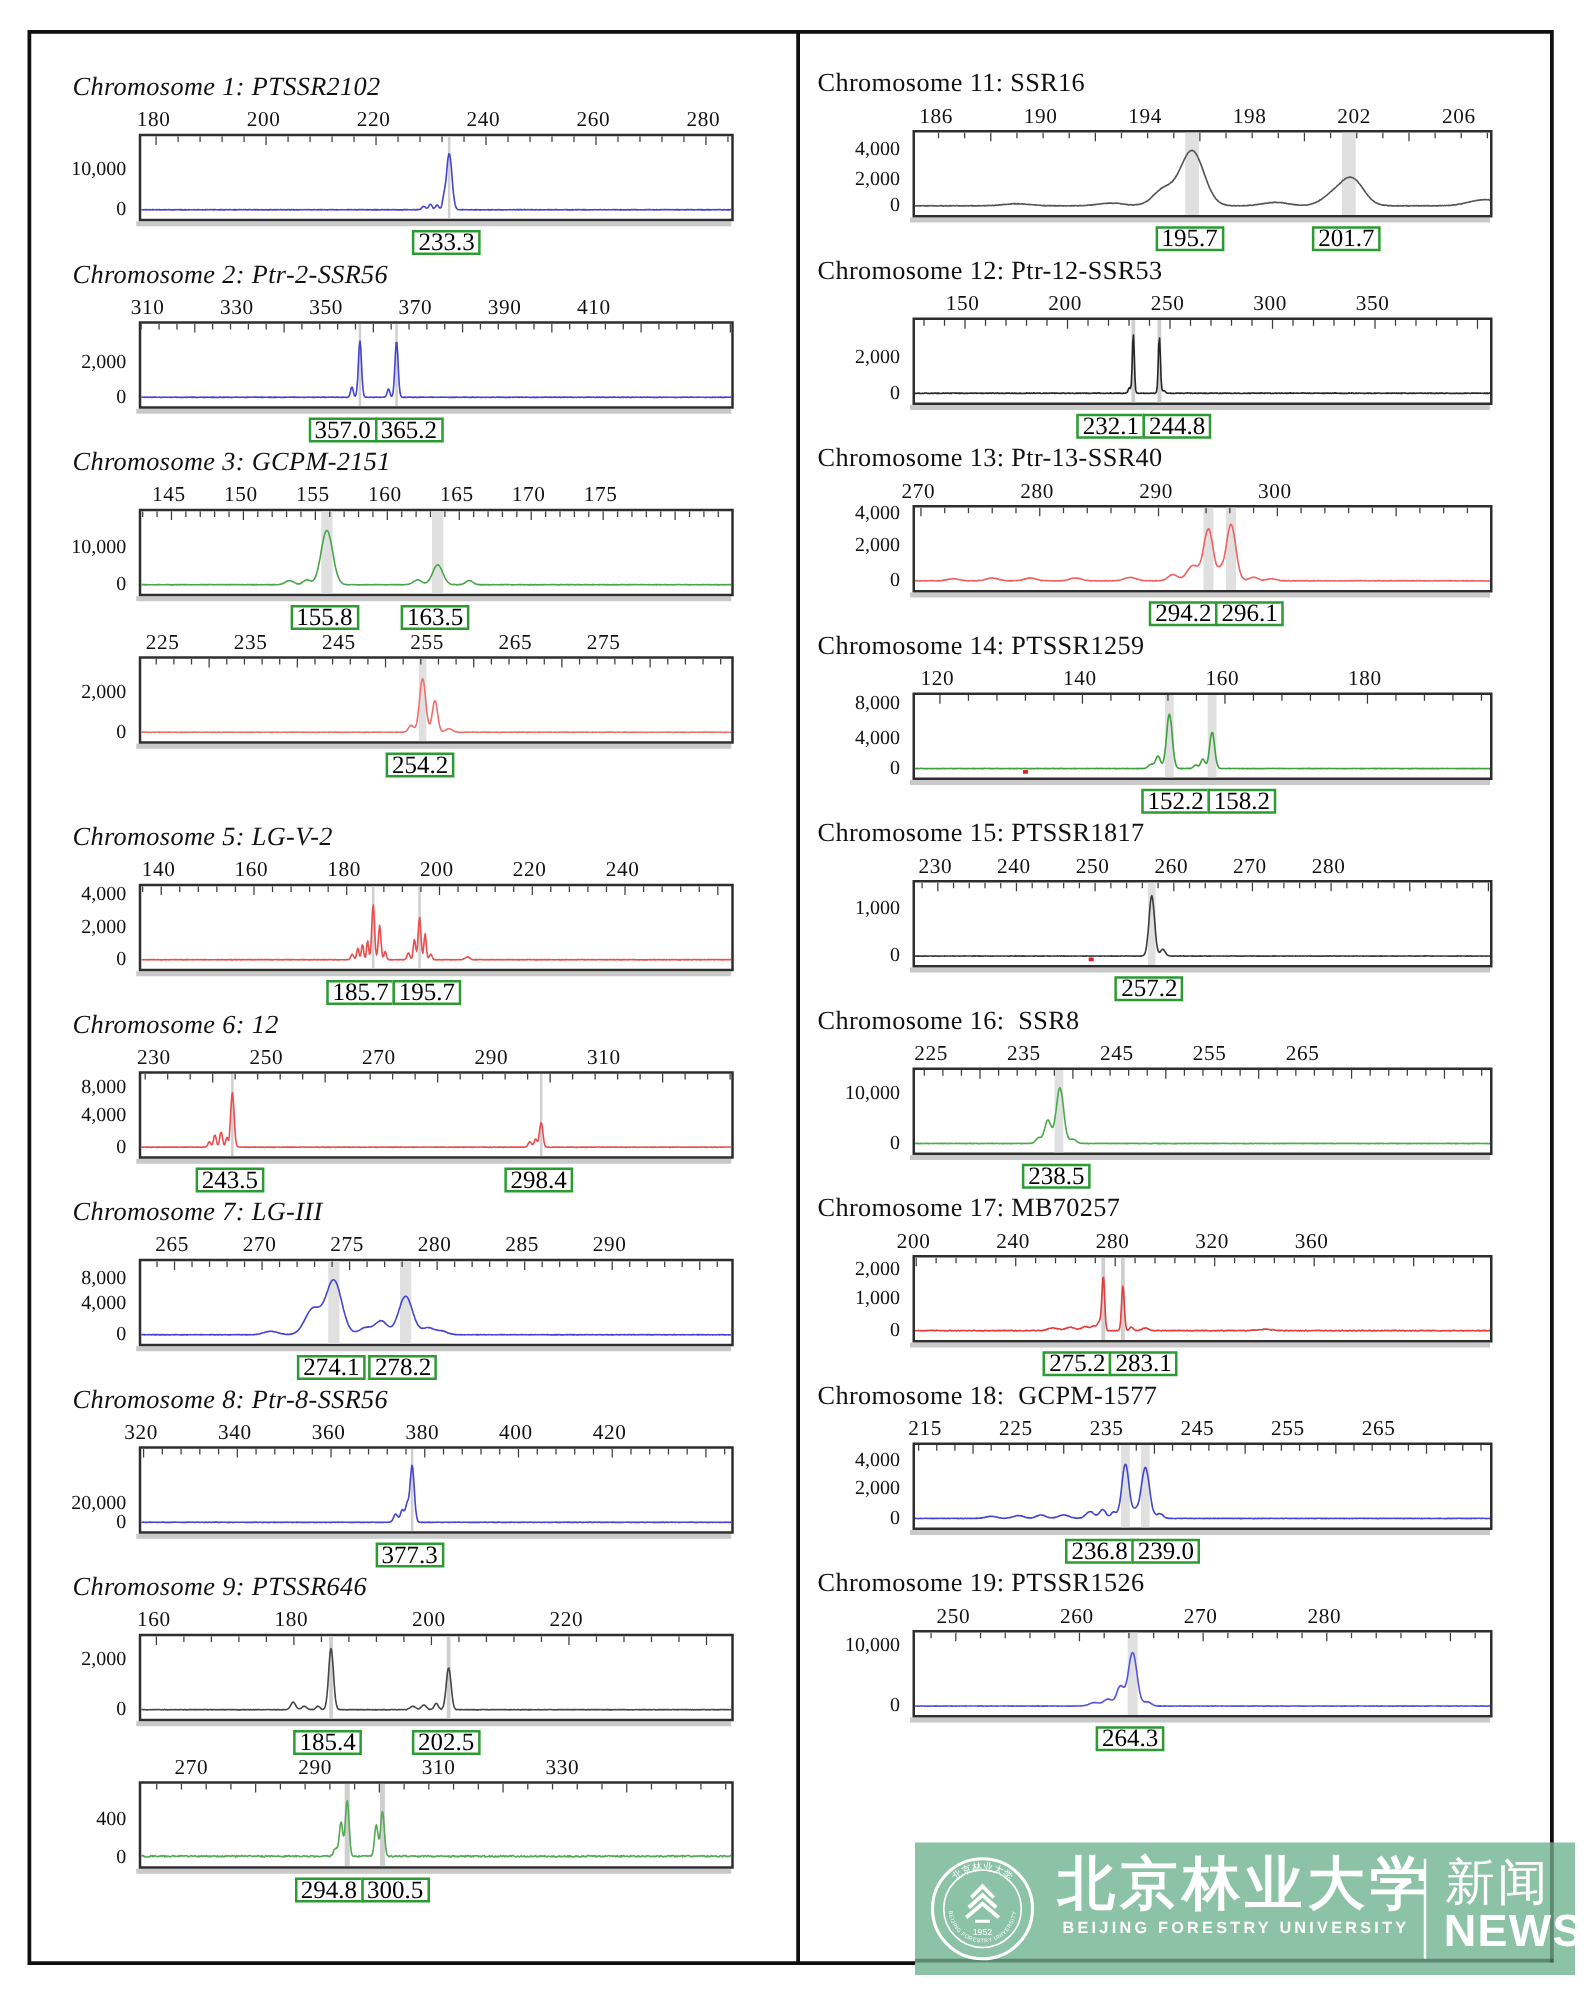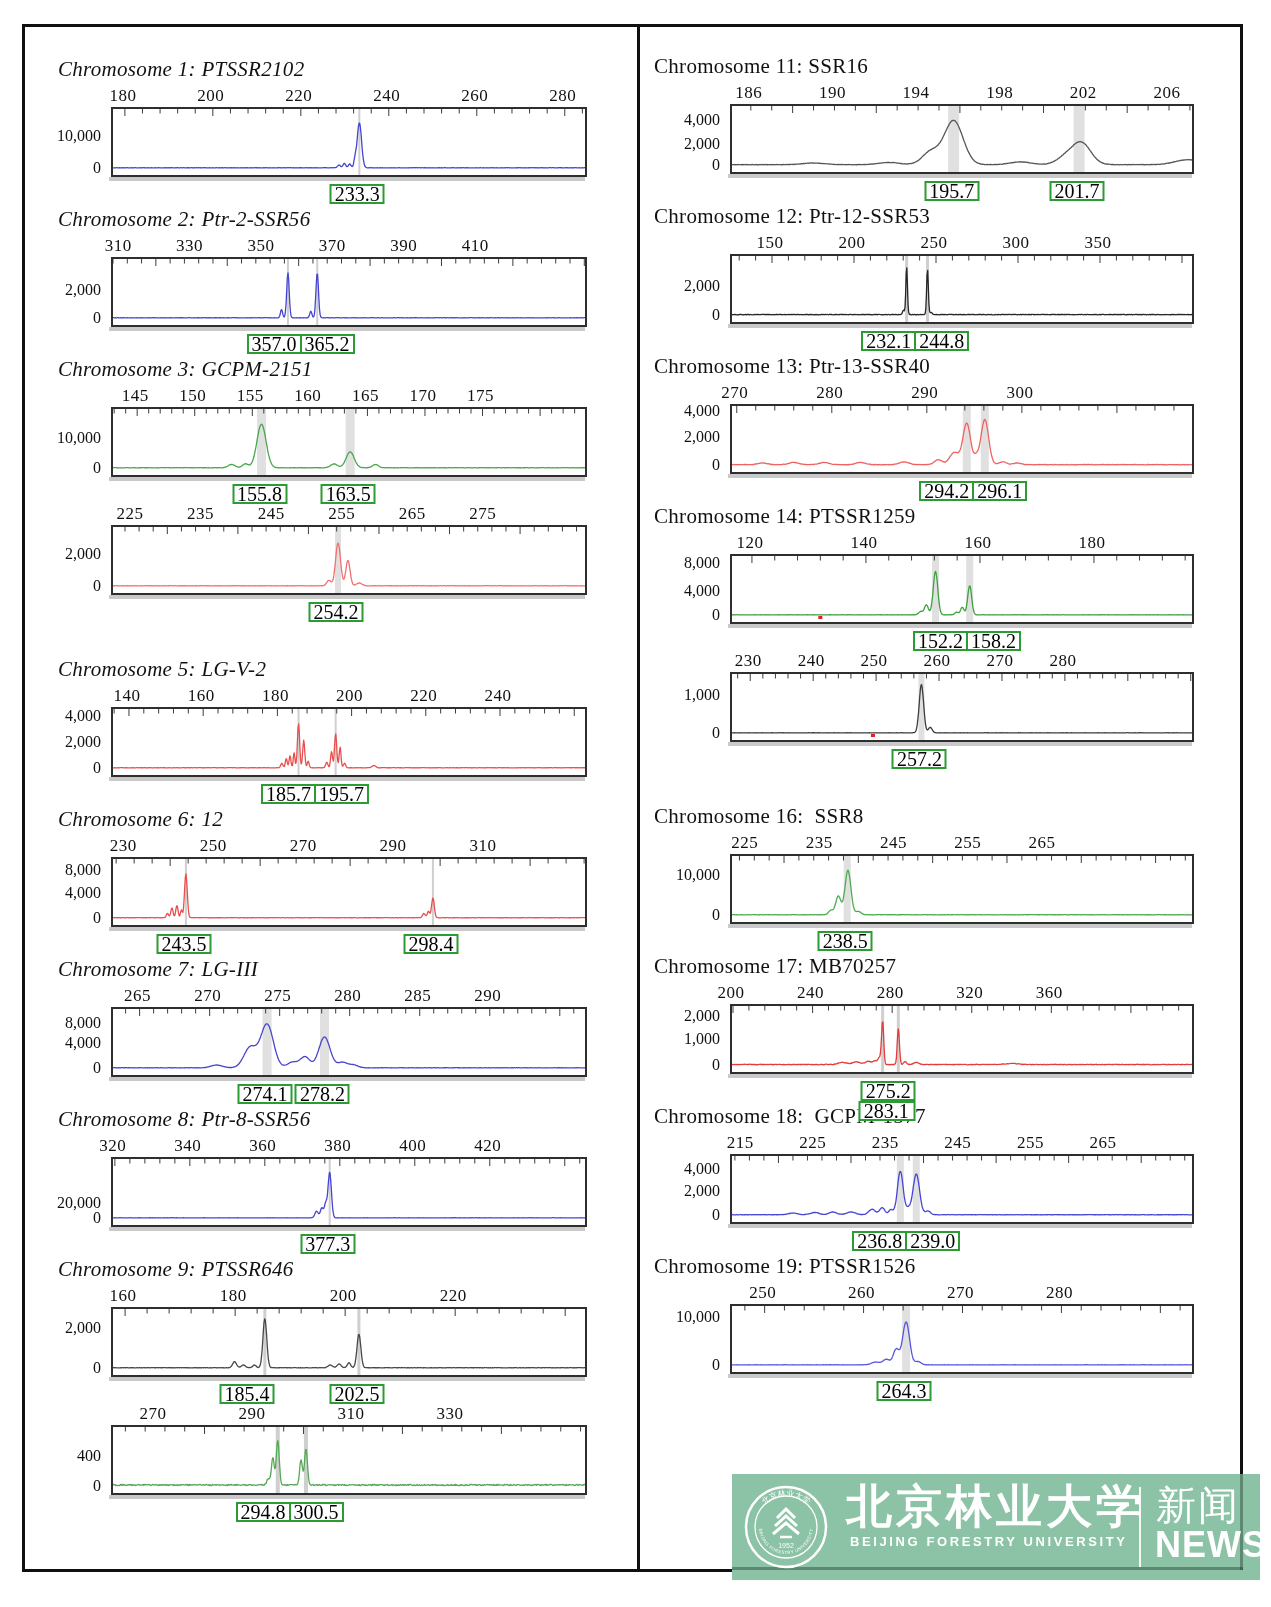--- a/index.html
+++ b/index.html
@@ -600,21 +600,21 @@
               <line x1="364.17715617715623" x2="364.17715617715623" y1="0" y2="4.5" stroke="#3c3c3c" stroke-width="1"></line>
               <line x1="386.1818181818182" x2="386.1818181818182" y1="0" y2="4.5" stroke="#3c3c3c" stroke-width="1"></line>
               <line x1="408.1864801864802" x2="408.1864801864802" y1="0" y2="4.5" stroke="#3c3c3c" stroke-width="1"></line>
               <line x1="430.1911421911422" x2="430.1911421911422" y1="0" y2="4.5" stroke="#3c3c3c" stroke-width="1"></line>
               <line x1="452.1958041958042" x2="452.1958041958042" y1="0" y2="7" stroke="#3c3c3c" stroke-width="1"></line>
               <polyline points="0.0,58.8 0.6,58.6 1.3,58.6 1.9,58.9 2.5,58.6 3.1,58.7 3.8,58.8 4.4,58.9 5.0,58.9 5.7,58.8 6.3,58.8 6.9,58.8 7.6,58.6 8.2,58.8 8.8,58.8 9.4,58.6 10.1,58.7 10.7,58.8 11.3,58.6 12.0,58.6 12.6,58.8 13.2,58.6 13.8,58.6 14.5,58.7 15.1,58.8 15.7,58.8 16.4,58.8 17.0,58.7 17.6,58.9 18.3,58.6 18.9,58.6 19.5,58.9 20.1,58.6 20.8,58.9 21.4,58.9 22.0,58.8 22.7,58.8 23.3,58.8 23.9,58.7 24.5,58.7 25.2,58.8 25.8,58.8 26.4,58.7 27.1,58.6 27.7,58.8 28.3,58.6 28.9,58.8 29.6,58.8 30.2,58.7 30.8,58.6 31.5,58.8 32.1,58.6 32.7,58.6 33.4,58.9 34.0,58.8 34.6,58.6 35.2,58.7 35.9,58.7 36.5,58.9 37.1,58.8 37.8,58.7 38.4,58.7 39.0,58.7 39.6,58.6 40.3,58.7 40.9,58.6 41.5,58.8 42.2,58.6 42.8,58.9 43.4,58.7 44.1,58.7 44.7,58.7 45.3,58.8 45.9,58.7 46.6,58.6 47.2,58.7 47.8,58.8 48.5,58.6 49.1,58.8 49.7,58.6 50.3,58.7 51.0,58.6 51.6,58.6 52.2,58.7 52.9,58.7 53.5,58.9 54.1,58.8 54.8,58.6 55.4,58.6 56.0,58.9 56.6,58.7 57.3,58.6 57.9,58.8 58.5,58.7 59.2,58.8 59.8,58.7 60.4,58.8 61.0,58.6 61.7,58.9 62.3,58.8 62.9,58.7 63.6,58.6 64.2,58.8 64.8,58.7 65.5,58.7 66.1,58.7 66.7,58.9 67.3,58.7 68.0,58.7 68.6,58.8 69.2,58.7 69.9,58.6 70.5,58.6 71.1,58.9 71.7,58.6 72.4,58.7 73.0,58.6 73.6,58.9 74.3,58.6 74.9,58.8 75.5,58.8 76.1,58.6 76.8,58.9 77.4,58.9 78.0,58.9 78.7,58.9 79.3,58.9 79.9,58.8 80.6,58.6 81.2,58.8 81.8,58.7 82.4,58.7 83.1,58.9 83.7,58.6 84.3,58.8 85.0,58.7 85.6,58.8 86.2,58.7 86.8,58.9 87.5,58.6 88.1,58.9 88.7,58.8 89.4,58.7 90.0,58.7 90.6,58.9 91.3,58.6 91.9,58.7 92.5,58.8 93.1,58.6 93.8,58.7 94.4,58.6 95.0,58.8 95.7,58.8 96.3,58.8 96.9,58.8 97.5,58.6 98.2,58.8 98.8,58.8 99.4,58.8 100.1,58.6 100.7,58.6 101.3,58.6 102.0,58.6 102.6,58.7 103.2,58.8 103.8,58.7 104.5,58.8 105.1,58.8 105.7,58.7 106.4,58.7 107.0,58.8 107.6,58.9 108.2,58.7 108.9,58.6 109.5,58.8 110.1,58.6 110.8,58.8 111.4,58.8 112.0,58.9 112.7,58.8 113.3,58.6 113.9,58.7 114.5,58.8 115.2,58.8 115.8,58.6 116.4,58.6 117.1,58.3 117.7,57.8 118.3,57.3 118.9,56.3 119.6,55.1 120.2,54.2 120.8,52.9 121.5,52.6 122.1,52.9 122.7,53.8 123.3,54.7 124.0,56.0 124.6,57.0 125.2,57.5 125.9,57.9 126.5,58.0 127.1,58.0 127.8,57.7 128.4,57.0 129.0,56.7 129.6,56.1 130.3,56.0 130.9,56.1 131.5,56.4 132.2,56.9 132.8,57.5 133.4,57.9 134.0,58.3 134.7,58.4 135.3,58.7 135.9,58.6 136.6,58.5 137.2,58.7 137.8,58.4 138.5,58.2 139.1,57.7 139.7,57.2 140.3,56.5 141.0,55.9 141.6,56.1 142.2,56.4 142.9,56.7 143.5,57.6 144.1,58.0 144.7,58.4 145.4,58.5 146.0,58.2 146.6,57.5 147.3,55.8 147.9,52.8 148.5,47.7 149.2,40.2 149.8,31.0 150.4,21.4 151.0,13.6 151.7,9.8 152.3,11.2 152.9,17.2 153.6,26.0 154.2,35.6 154.8,44.0 155.4,50.3 156.1,54.3 156.7,56.7 157.3,58.0 158.0,58.5 158.6,58.5 159.2,58.7 159.9,58.7 160.5,58.7 161.1,58.8 161.7,58.7 162.4,58.6 163.0,58.8 163.6,58.8 164.3,58.9 164.9,58.8 165.5,58.6 166.1,58.9 166.8,58.6 167.4,58.7 168.0,58.7 168.7,58.8 169.3,58.7 169.9,58.7 170.5,58.8 171.2,58.7 171.8,58.7 172.4,58.6 173.1,58.7 173.7,58.9 174.3,58.7 175.0,58.8 175.6,58.7 176.2,58.7 176.8,58.8 177.5,58.7 178.1,58.9 178.7,58.8 179.4,58.8 180.0,58.7 180.6,58.7 181.2,58.7 181.9,58.7 182.5,58.6 183.1,58.7 183.8,58.8 184.4,58.8 185.0,58.9 185.7,58.7 186.3,58.8 186.9,58.9 187.5,58.7 188.2,58.9 188.8,58.8 189.4,58.7 190.1,58.8 190.7,58.8 191.3,58.8 191.9,58.9 192.6,58.7 193.2,58.7 193.8,58.7 194.5,58.6 195.1,58.8 195.7,58.9 196.4,58.9 197.0,58.8 197.6,58.8 198.2,58.9 198.9,58.9 199.5,58.6 200.1,58.6 200.8,58.6 201.4,58.8 202.0,58.7 202.6,58.6 203.3,58.6 203.9,58.9 204.5,58.8 205.2,58.8 205.8,58.7 206.4,58.7 207.1,58.8 207.7,58.6 208.3,58.6 208.9,58.7 209.6,58.8 210.2,58.6 210.8,58.6 211.5,58.8 212.1,58.7 212.7,58.6 213.3,58.1 214.0,57.7 214.6,57.4 215.2,57.1 215.9,56.5 216.5,56.1 217.1,56.0 217.7,56.1 218.4,56.3 219.0,56.8 219.6,57.1 220.3,57.5 220.9,57.9 221.5,58.1 222.2,58.2 222.8,57.6 223.4,57.2 224.0,56.6 224.7,55.9 225.3,55.3 225.9,55.0 226.6,55.1 227.2,55.6 227.8,56.0 228.4,56.9 229.1,57.5 229.7,58.0 230.3,58.4 231.0,58.5 231.6,58.4 232.2,58.3 232.9,57.9 233.5,57.3 234.1,56.1 234.7,55.1 235.4,54.0 236.0,53.7 236.6,54.0 237.3,55.1 237.9,56.3 238.5,57.3 239.1,57.8 239.8,58.3 240.4,58.1 241.0,57.2 241.7,55.8 242.3,53.0 242.9,48.7 243.6,42.9 244.2,36.3 244.8,30.1 245.4,26.0 246.1,25.4 246.7,27.9 247.3,33.1 248.0,39.7 248.6,46.2 249.2,51.0 249.8,54.5 250.5,56.9 251.1,57.8 251.7,58.5 252.4,58.7 253.0,58.6 253.6,58.6 254.3,58.7 254.9,58.9 255.5,58.6 256.1,58.8 256.8,58.6 257.4,58.8 258.0,58.8 258.7,58.7 259.3,58.6 259.9,58.8 260.5,58.6 261.2,58.7 261.8,58.9 262.4,58.6 263.1,58.8 263.7,58.6 264.3,58.8 264.9,58.6 265.6,58.9 266.2,58.7 266.8,58.7 267.5,58.8 268.1,58.9 268.7,58.8 269.4,58.9 270.0,58.9 270.6,58.8 271.2,58.6 271.9,58.8 272.5,58.7 273.1,58.6 273.8,58.6 274.4,58.6 275.0,58.6 275.6,58.9 276.3,58.6 276.9,58.7 277.5,58.8 278.2,58.8 278.8,58.9 279.4,58.8 280.1,58.6 280.7,58.7 281.3,58.7 281.9,58.7 282.6,58.7 283.2,58.7 283.8,58.8 284.5,58.6 285.1,58.8 285.7,58.6 286.3,58.6 287.0,58.7 287.6,58.8 288.2,58.7 288.9,58.6 289.5,58.7 290.1,58.8 290.8,58.7 291.4,58.7 292.0,58.7 292.6,58.8 293.3,58.8 293.9,58.9 294.5,58.6 295.2,58.9 295.8,58.7 296.4,58.8 297.0,58.8 297.7,58.6 298.3,58.7 298.9,58.8 299.6,58.8 300.2,58.8 300.8,58.7 301.5,58.6 302.1,58.7 302.7,58.8 303.3,58.9 304.0,58.9 304.6,58.6 305.2,58.7 305.9,58.7 306.5,58.8 307.1,58.7 307.7,58.7 308.4,58.7 309.0,58.8 309.6,58.9 310.3,58.7 310.9,58.9 311.5,58.7 312.1,58.6 312.8,58.8 313.4,58.8 314.0,58.8 314.7,58.8 315.3,58.8 315.9,58.8 316.6,58.8 317.2,58.6 317.8,58.8 318.4,58.6 319.1,58.9 319.7,58.8 320.3,58.8 321.0,58.7 321.6,58.8 322.2,58.8 322.8,58.6 323.5,58.8 324.1,58.7 324.7,58.8 325.4,58.8 326.0,58.6 326.6,58.6 327.3,58.6 327.9,58.6 328.5,58.8 329.1,58.8 329.8,58.7 330.4,58.8 331.0,58.9 331.7,58.8 332.3,58.8 332.9,58.6 333.5,58.8 334.2,58.6 334.8,58.7 335.4,58.7 336.1,58.8 336.7,58.6 337.3,58.7 338.0,58.6 338.6,58.8 339.2,58.8 339.8,58.7 340.5,58.6 341.1,58.7 341.7,58.6 342.4,58.8 343.0,58.8 343.6,58.7 344.2,58.6 344.9,58.9 345.5,58.7 346.1,58.6 346.8,58.7 347.4,58.6 348.0,58.8 348.7,58.6 349.3,58.6 349.9,58.8 350.5,58.8 351.2,58.6 351.8,58.8 352.4,58.6 353.1,58.7 353.7,58.7 354.3,58.6 354.9,58.8 355.6,58.8 356.2,58.9 356.8,58.7 357.5,58.7 358.1,58.7 358.7,58.9 359.3,58.6 360.0,58.8 360.6,58.6 361.2,58.8 361.9,58.6 362.5,58.7 363.1,58.7 363.8,58.9 364.4,58.6 365.0,58.7 365.6,58.6 366.3,58.9 366.9,58.6 367.5,58.6 368.2,58.9 368.8,58.8 369.4,58.6 370.0,58.9 370.7,58.8 371.3,58.6 371.9,58.7 372.6,58.6 373.2,58.7 373.8,58.7 374.5,58.9 375.1,58.9 375.7,58.7 376.3,58.9 377.0,58.8 377.6,58.6 378.2,58.8 378.9,58.8 379.5,58.6 380.1,58.8 380.7,58.8 381.4,58.7 382.0,58.7 382.6,58.7 383.3,58.6 383.9,58.8 384.5,58.7 385.2,58.6 385.8,58.7 386.4,58.7 387.0,58.7 387.7,58.8 388.3,58.8 388.9,58.6 389.6,58.9 390.2,58.9 390.8,58.8 391.4,58.8 392.1,58.8 392.7,58.8 393.3,58.9 394.0,58.8 394.6,58.8 395.2,58.8 395.9,58.6 396.5,58.6 397.1,58.8 397.7,58.8 398.4,58.6 399.0,58.9 399.6,58.8 400.3,58.6 400.9,58.9 401.5,58.6 402.1,58.7 402.8,58.7 403.4,58.6 404.0,58.8 404.7,58.8 405.3,58.9 405.9,58.8 406.5,58.7 407.2,58.6 407.8,58.9 408.4,58.8 409.1,58.8 409.7,58.6 410.3,58.6 411.0,58.9 411.6,58.8 412.2,58.8 412.8,58.9 413.5,58.7 414.1,58.8 414.7,58.6 415.4,58.7 416.0,58.9 416.6,58.6 417.2,58.9 417.9,58.7 418.5,58.6 419.1,58.7 419.8,58.7 420.4,58.8 421.0,58.6 421.7,58.7 422.3,58.8 422.9,58.8 423.5,58.8 424.2,58.9 424.8,58.6 425.4,58.6 426.1,58.7 426.7,58.6 427.3,58.8 427.9,58.8 428.6,58.7 429.2,58.9 429.8,58.7 430.5,58.6 431.1,58.6 431.7,58.8 432.4,58.6 433.0,58.7 433.6,58.6 434.2,58.6 434.9,58.8 435.5,58.6 436.1,58.7 436.8,58.7 437.4,58.6 438.0,58.8 438.6,58.8 439.3,58.6 439.9,58.9 440.5,58.8 441.2,58.7 441.8,58.9 442.4,58.8 443.1,58.7 443.7,58.9 444.3,58.8 444.9,58.7 445.6,58.7 446.2,58.9 446.8,58.8 447.5,58.6 448.1,58.8 448.7,58.7 449.3,58.7 450.0,58.6 450.6,58.6 451.2,58.8 451.9,58.9 452.5,58.7 453.1,58.8 453.7,58.9 454.4,58.6 455.0,58.9 455.6,58.8 456.3,58.6 456.9,58.6 457.5,58.7 458.2,58.6 458.8,58.7 459.4,58.9 460.0,58.8 460.7,58.7 461.3,58.9 461.9,58.7 462.6,58.8 463.2,58.6 463.8,58.8 464.4,58.6 465.1,58.6 465.7,58.7 466.3,58.6 467.0,58.7 467.6,58.7 468.2,58.8 468.9,58.6 469.5,58.7 470.1,58.8 470.7,58.8 471.4,58.7 472.0,58.7 " fill="none" stroke="#474747" stroke-width="1.3" stroke-linejoin="round"></polyline>
             </svg>
       </div>
       <div class="gel-strip" style="width: 476px;"></div>
       <div class="peak-labels" style="width: 472px;">
-            <div class="pl-group" style="left: 136px;">
+            <div class="pl-group" style="left: 151px;">
               <div class="pl-box">185.4</div>
             </div>
             <div class="pl-group" style="left: 245.902px;">
               <div class="pl-box">202.5</div>
             </div>
           </div>
     </div>
   </section>
 
   <section class="panel">
@@ -888,20 +888,21 @@
       <div class="peak-labels" style="width: 460px;">
             <div class="pl-group" style="left: 237px;">
               <div class="pl-box">152.2</div>
               <div class="pl-box">158.2</div>
             </div>
           </div>
     </div>
   </section>
 
   <section class="panel">
+    <h3 class="panel-title">Chromosome 15: PTSSR1817</h3>
     <div class="plot-wrap" style="padding-left: 78px;">
       <div class="y-axis" style="width: 76px;">
             <div class="ylab" style="top: 71px;">0</div>
             <div class="ylab" style="top: 32.5px;">1,000</div>
           </div>
       <div class="x-labels" style="width: 460px;">
             <span style="left: 18.249px;">230</span>
             <span style="left: 81.1765px;">240</span>
             <span style="left: 144.104px;">250</span>
             <span style="left: 207.031px;">260</span>
@@ -1067,21 +1068,21 @@
               <line x1="383.00173010380627" x2="383.00173010380627" y1="0" y2="4.5" stroke="#3c3c3c" stroke-width="1"></line>
               <line x1="398.9186851211073" x2="398.9186851211073" y1="0" y2="7" stroke="#3c3c3c" stroke-width="1"></line>
               <line x1="414.83564013840834" x2="414.83564013840834" y1="0" y2="4.5" stroke="#3c3c3c" stroke-width="1"></line>
               <line x1="430.75259515570934" x2="430.75259515570934" y1="0" y2="4.5" stroke="#3c3c3c" stroke-width="1"></line>
               <line x1="446.6695501730104" x2="446.6695501730104" y1="0" y2="4.5" stroke="#3c3c3c" stroke-width="1"></line>
               <polyline points="0.0,58.5 0.6,58.4 1.2,58.6 1.8,58.6 2.5,58.5 3.1,58.3 3.7,58.6 4.3,58.7 4.9,58.4 5.5,58.6 6.1,58.5 6.7,58.6 7.4,58.7 8.0,58.5 8.6,58.4 9.2,58.7 9.8,58.5 10.4,58.3 11.0,58.4 11.7,58.5 12.3,58.2 12.9,58.4 13.5,58.3 14.1,58.3 14.7,58.3 15.3,58.7 15.9,58.3 16.6,58.6 17.2,58.2 17.8,58.2 18.4,58.4 19.0,58.4 19.6,58.5 20.2,58.5 20.9,58.5 21.5,58.6 22.1,58.5 22.7,58.6 23.3,58.4 23.9,58.8 24.5,58.6 25.1,58.8 25.8,58.6 26.4,58.7 27.0,58.4 27.6,58.3 28.2,58.3 28.8,58.2 29.4,58.7 30.1,58.4 30.7,58.7 31.3,58.4 31.9,58.5 32.5,58.4 33.1,58.7 33.7,58.7 34.3,58.3 35.0,58.4 35.6,58.7 36.2,58.7 36.8,58.3 37.4,58.5 38.0,58.4 38.6,58.4 39.3,58.5 39.9,58.4 40.5,58.5 41.1,58.6 41.7,58.8 42.3,58.4 42.9,58.5 43.5,58.3 44.2,58.4 44.8,58.7 45.4,58.6 46.0,58.4 46.6,58.3 47.2,58.3 47.8,58.3 48.5,58.4 49.1,58.7 49.7,58.6 50.3,58.6 50.9,58.8 51.5,58.3 52.1,58.8 52.7,58.5 53.4,58.7 54.0,58.6 54.6,58.7 55.2,58.7 55.8,58.3 56.4,58.3 57.0,58.6 57.7,58.4 58.3,58.7 58.9,58.7 59.5,58.8 60.1,58.4 60.7,58.5 61.3,58.6 61.9,58.5 62.6,58.2 63.2,58.6 63.8,58.7 64.4,58.6 65.0,58.4 65.6,58.8 66.2,58.3 66.9,58.5 67.5,58.3 68.1,58.8 68.7,58.4 69.3,58.3 69.9,58.6 70.5,58.3 71.1,58.5 71.8,58.3 72.4,58.5 73.0,58.4 73.6,58.5 74.2,58.6 74.8,58.2 75.4,58.6 76.1,58.4 76.7,58.3 77.3,58.3 77.9,58.4 78.5,58.7 79.1,58.5 79.7,58.7 80.3,58.3 81.0,58.8 81.6,58.6 82.2,58.7 82.8,58.6 83.4,58.5 84.0,58.5 84.6,58.4 85.3,58.6 85.9,58.8 86.5,58.8 87.1,58.7 87.7,58.6 88.3,58.5 88.9,58.3 89.5,58.5 90.2,58.4 90.8,58.6 91.4,58.8 92.0,58.5 92.6,58.6 93.2,58.5 93.8,58.2 94.5,58.2 95.1,58.3 95.7,58.3 96.3,58.8 96.9,58.6 97.5,58.4 98.1,58.4 98.7,58.2 99.4,58.3 100.0,58.7 100.6,58.6 101.2,58.5 101.8,58.5 102.4,58.0 103.0,58.3 103.7,57.8 104.3,57.9 104.9,57.9 105.5,57.2 106.1,57.5 106.7,56.8 107.3,56.8 107.9,56.7 108.6,56.6 109.2,56.6 109.8,56.2 110.4,56.2 111.0,56.3 111.6,56.5 112.2,56.8 112.9,56.7 113.5,56.9 114.1,57.2 114.7,56.9 115.3,57.0 115.9,57.3 116.5,57.2 117.1,57.7 117.8,57.6 118.4,57.6 119.0,57.0 119.6,57.3 120.2,56.7 120.8,56.6 121.4,56.6 122.1,56.1 122.7,56.1 123.3,55.8 123.9,56.0 124.5,55.8 125.1,55.6 125.7,56.2 126.3,56.3 127.0,56.2 127.6,56.5 128.2,56.8 128.8,57.1 129.4,57.2 130.0,57.3 130.6,57.2 131.3,56.9 131.9,56.8 132.5,57.0 133.1,56.6 133.7,56.1 134.3,55.9 134.9,55.5 135.5,55.2 136.2,55.3 136.8,55.5 137.4,55.1 138.0,55.8 138.6,55.7 139.2,56.0 139.8,56.1 140.5,55.6 141.1,55.4 141.7,55.0 142.3,54.9 142.9,54.6 143.5,54.5 144.1,54.8 144.7,54.8 145.4,54.0 146.0,53.1 146.6,51.8 147.2,51.1 147.8,50.3 148.4,47.2 149.0,39.9 149.7,27.3 150.3,16.6 150.9,15.9 151.5,26.7 152.1,41.3 152.7,51.7 153.3,56.7 153.9,58.2 154.6,58.7 155.2,58.4 155.8,58.6 156.4,58.5 157.0,58.8 157.6,58.6 158.2,58.5 158.9,58.8 159.5,58.4 160.1,58.5 160.7,58.6 161.3,58.3 161.9,58.7 162.5,58.2 163.1,57.9 163.8,56.3 164.4,51.6 165.0,41.5 165.6,29.7 166.2,22.9 166.8,26.1 167.4,37.1 168.1,48.2 168.7,54.7 169.3,57.3 169.9,58.3 170.5,58.0 171.1,57.4 171.7,56.7 172.3,55.8 173.0,55.6 173.6,56.1 174.2,56.2 174.8,57.1 175.4,57.7 176.0,58.1 176.6,58.5 177.3,58.2 177.9,58.6 178.5,58.3 179.1,58.4 179.7,57.9 180.3,58.0 180.9,57.4 181.5,57.5 182.2,56.8 182.8,56.6 183.4,56.5 184.0,56.6 184.6,56.4 185.2,56.3 185.8,56.8 186.5,57.2 187.1,57.3 187.7,57.6 188.3,57.9 188.9,58.3 189.5,58.2 190.1,58.5 190.7,58.3 191.4,58.7 192.0,58.5 192.6,58.6 193.2,58.5 193.8,58.5 194.4,58.3 195.0,58.3 195.7,58.4 196.3,58.6 196.9,58.6 197.5,58.8 198.1,58.3 198.7,58.3 199.3,58.6 199.9,58.3 200.6,58.3 201.2,58.7 201.8,58.5 202.4,58.5 203.0,58.6 203.6,58.3 204.2,58.7 204.9,58.3 205.5,58.8 206.1,58.3 206.7,58.5 207.3,58.5 207.9,58.5 208.5,58.3 209.1,58.6 209.8,58.5 210.4,58.3 211.0,58.5 211.6,58.3 212.2,58.3 212.8,58.4 213.4,58.5 214.1,58.4 214.7,58.5 215.3,58.3 215.9,58.6 216.5,58.6 217.1,58.3 217.7,58.5 218.3,58.3 219.0,58.6 219.6,58.7 220.2,58.5 220.8,58.4 221.4,58.8 222.0,58.8 222.6,58.4 223.3,58.6 223.9,58.4 224.5,58.3 225.1,58.4 225.7,58.5 226.3,58.3 226.9,58.6 227.5,58.4 228.2,58.7 228.8,58.3 229.4,58.3 230.0,58.3 230.6,58.7 231.2,58.5 231.8,58.3 232.5,58.3 233.1,58.4 233.7,58.3 234.3,58.7 234.9,58.8 235.5,58.8 236.1,58.8 236.7,58.6 237.4,58.7 238.0,58.6 238.6,58.4 239.2,58.6 239.8,58.5 240.4,58.8 241.0,58.4 241.7,58.7 242.3,58.5 242.9,58.3 243.5,58.7 244.1,58.4 244.7,58.2 245.3,58.3 245.9,58.4 246.6,58.7 247.2,58.6 247.8,58.8 248.4,58.5 249.0,58.3 249.6,58.7 250.2,58.3 250.9,58.3 251.5,58.3 252.1,58.5 252.7,58.5 253.3,58.3 253.9,58.3 254.5,58.4 255.1,58.8 255.8,58.3 256.4,58.4 257.0,58.7 257.6,58.5 258.2,58.4 258.8,58.4 259.4,58.5 260.1,58.3 260.7,58.3 261.3,58.7 261.9,58.4 262.5,58.3 263.1,58.2 263.7,58.5 264.3,58.7 265.0,58.6 265.6,58.7 266.2,58.3 266.8,58.4 267.4,58.3 268.0,58.4 268.6,58.3 269.3,58.1 269.9,57.9 270.5,58.3 271.1,57.8 271.7,57.9 272.3,58.1 272.9,58.2 273.5,58.1 274.2,57.9 274.8,57.8 275.4,57.6 276.0,57.8 276.6,57.8 277.2,57.7 277.8,57.7 278.5,57.5 279.1,57.3 279.7,57.3 280.3,57.4 280.9,57.3 281.5,57.3 282.1,57.4 282.7,57.4 283.4,57.5 284.0,57.9 284.6,57.9 285.2,58.1 285.8,57.7 286.4,57.7 287.0,57.8 287.7,57.9 288.3,58.2 288.9,58.2 289.5,58.5 290.1,58.5 290.7,58.1 291.3,58.5 291.9,58.6 292.6,58.2 293.2,58.2 293.8,58.4 294.4,58.4 295.0,58.7 295.6,58.7 296.2,58.5 296.9,58.3 297.5,58.3 298.1,58.4 298.7,58.7 299.3,58.8 299.9,58.4 300.5,58.3 301.1,58.6 301.8,58.5 302.4,58.7 303.0,58.6 303.6,58.4 304.2,58.4 304.8,58.3 305.4,58.7 306.1,58.6 306.7,58.5 307.3,58.7 307.9,58.5 308.5,58.3 309.1,58.7 309.7,58.6 310.3,58.5 311.0,58.6 311.6,58.8 312.2,58.3 312.8,58.3 313.4,58.5 314.0,58.8 314.6,58.8 315.3,58.4 315.9,58.6 316.5,58.6 317.1,58.6 317.7,58.5 318.3,58.4 318.9,58.4 319.5,58.4 320.2,58.5 320.8,58.3 321.4,58.3 322.0,58.6 322.6,58.3 323.2,58.2 323.8,58.3 324.5,58.7 325.1,58.3 325.7,58.5 326.3,58.6 326.9,58.7 327.5,58.3 328.1,58.6 328.7,58.3 329.4,58.4 330.0,58.7 330.6,58.6 331.2,58.5 331.8,58.8 332.4,58.3 333.0,58.3 333.7,58.7 334.3,58.8 334.9,58.8 335.5,58.5 336.1,58.7 336.7,58.3 337.3,58.4 337.9,58.6 338.6,58.6 339.2,58.3 339.8,58.8 340.4,58.8 341.0,58.5 341.6,58.3 342.2,58.3 342.9,58.6 343.5,58.6 344.1,58.5 344.7,58.5 345.3,58.7 345.9,58.7 346.5,58.5 347.1,58.7 347.8,58.4 348.4,58.3 349.0,58.8 349.6,58.5 350.2,58.7 350.8,58.3 351.4,58.5 352.1,58.6 352.7,58.7 353.3,58.7 353.9,58.7 354.5,58.4 355.1,58.4 355.7,58.3 356.3,58.7 357.0,58.5 357.6,58.3 358.2,58.3 358.8,58.6 359.4,58.4 360.0,58.7 360.6,58.4 361.3,58.6 361.9,58.8 362.5,58.7 363.1,58.3 363.7,58.3 364.3,58.2 364.9,58.8 365.5,58.7 366.2,58.7 366.8,58.3 367.4,58.5 368.0,58.7 368.6,58.7 369.2,58.8 369.8,58.4 370.5,58.4 371.1,58.6 371.7,58.6 372.3,58.5 372.9,58.8 373.5,58.5 374.1,58.3 374.7,58.6 375.4,58.5 376.0,58.3 376.6,58.4 377.2,58.3 377.8,58.6 378.4,58.3 379.0,58.5 379.7,58.7 380.3,58.4 380.9,58.8 381.5,58.4 382.1,58.3 382.7,58.3 383.3,58.5 383.9,58.3 384.6,58.2 385.2,58.4 385.8,58.6 386.4,58.8 387.0,58.3 387.6,58.5 388.2,58.5 388.9,58.7 389.5,58.6 390.1,58.2 390.7,58.3 391.3,58.7 391.9,58.7 392.5,58.6 393.1,58.7 393.8,58.4 394.4,58.7 395.0,58.6 395.6,58.6 396.2,58.3 396.8,58.8 397.4,58.7 398.1,58.3 398.7,58.4 399.3,58.6 399.9,58.5 400.5,58.3 401.1,58.6 401.7,58.8 402.3,58.4 403.0,58.8 403.6,58.5 404.2,58.3 404.8,58.4 405.4,58.2 406.0,58.4 406.6,58.3 407.3,58.6 407.9,58.6 408.5,58.4 409.1,58.5 409.7,58.7 410.3,58.3 410.9,58.6 411.5,58.2 412.2,58.8 412.8,58.4 413.4,58.6 414.0,58.3 414.6,58.3 415.2,58.4 415.8,58.6 416.5,58.4 417.1,58.4 417.7,58.5 418.3,58.8 418.9,58.8 419.5,58.8 420.1,58.7 420.7,58.7 421.4,58.8 422.0,58.3 422.6,58.7 423.2,58.6 423.8,58.5 424.4,58.6 425.0,58.7 425.7,58.6 426.3,58.4 426.9,58.5 427.5,58.7 428.1,58.5 428.7,58.7 429.3,58.5 429.9,58.4 430.6,58.3 431.2,58.3 431.8,58.4 432.4,58.4 433.0,58.7 433.6,58.4 434.2,58.6 434.9,58.8 435.5,58.5 436.1,58.4 436.7,58.6 437.3,58.4 437.9,58.5 438.5,58.7 439.1,58.7 439.8,58.5 440.4,58.6 441.0,58.6 441.6,58.4 442.2,58.6 442.8,58.5 443.4,58.3 444.1,58.7 444.7,58.6 445.3,58.5 445.9,58.4 446.5,58.4 447.1,58.4 447.7,58.6 448.3,58.6 449.0,58.8 449.6,58.3 450.2,58.6 450.8,58.3 451.4,58.5 452.0,58.7 452.6,58.7 453.3,58.8 453.9,58.3 454.5,58.5 455.1,58.2 455.7,58.7 456.3,58.3 456.9,58.5 457.5,58.7 458.2,58.6 458.8,58.5 459.4,58.5 460.0,58.3 " fill="none" stroke="#e33d3d" stroke-width="1.3" stroke-linejoin="round"></polyline>
             </svg>
       </div>
       <div class="gel-strip" style="width: 464px;"></div>
       <div class="peak-labels" style="width: 460px;">
-            <div class="pl-group" style="left: 158.374px; flex-direction: column;">
+            <div class="pl-group" style="left: 158.374px;">
               <div class="pl-box">275.2</div>
               <div class="pl-box">283.1</div>
             </div>
           </div>
     </div>
   </section>
 
   <section class="panel">
     <h3 class="panel-title">Chromosome 18:  GCPM-1577</h3>
     <div class="plot-wrap" style="padding-left: 78px;">

